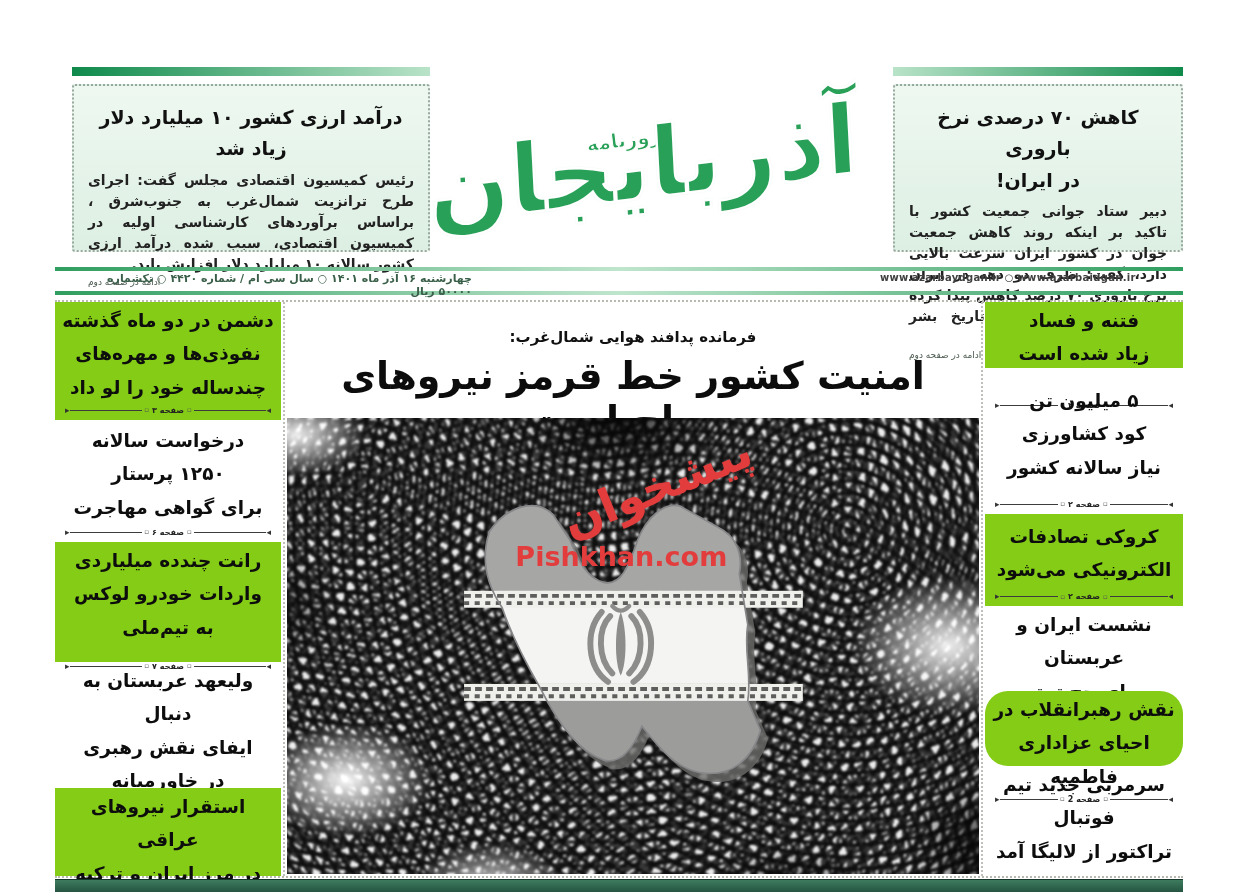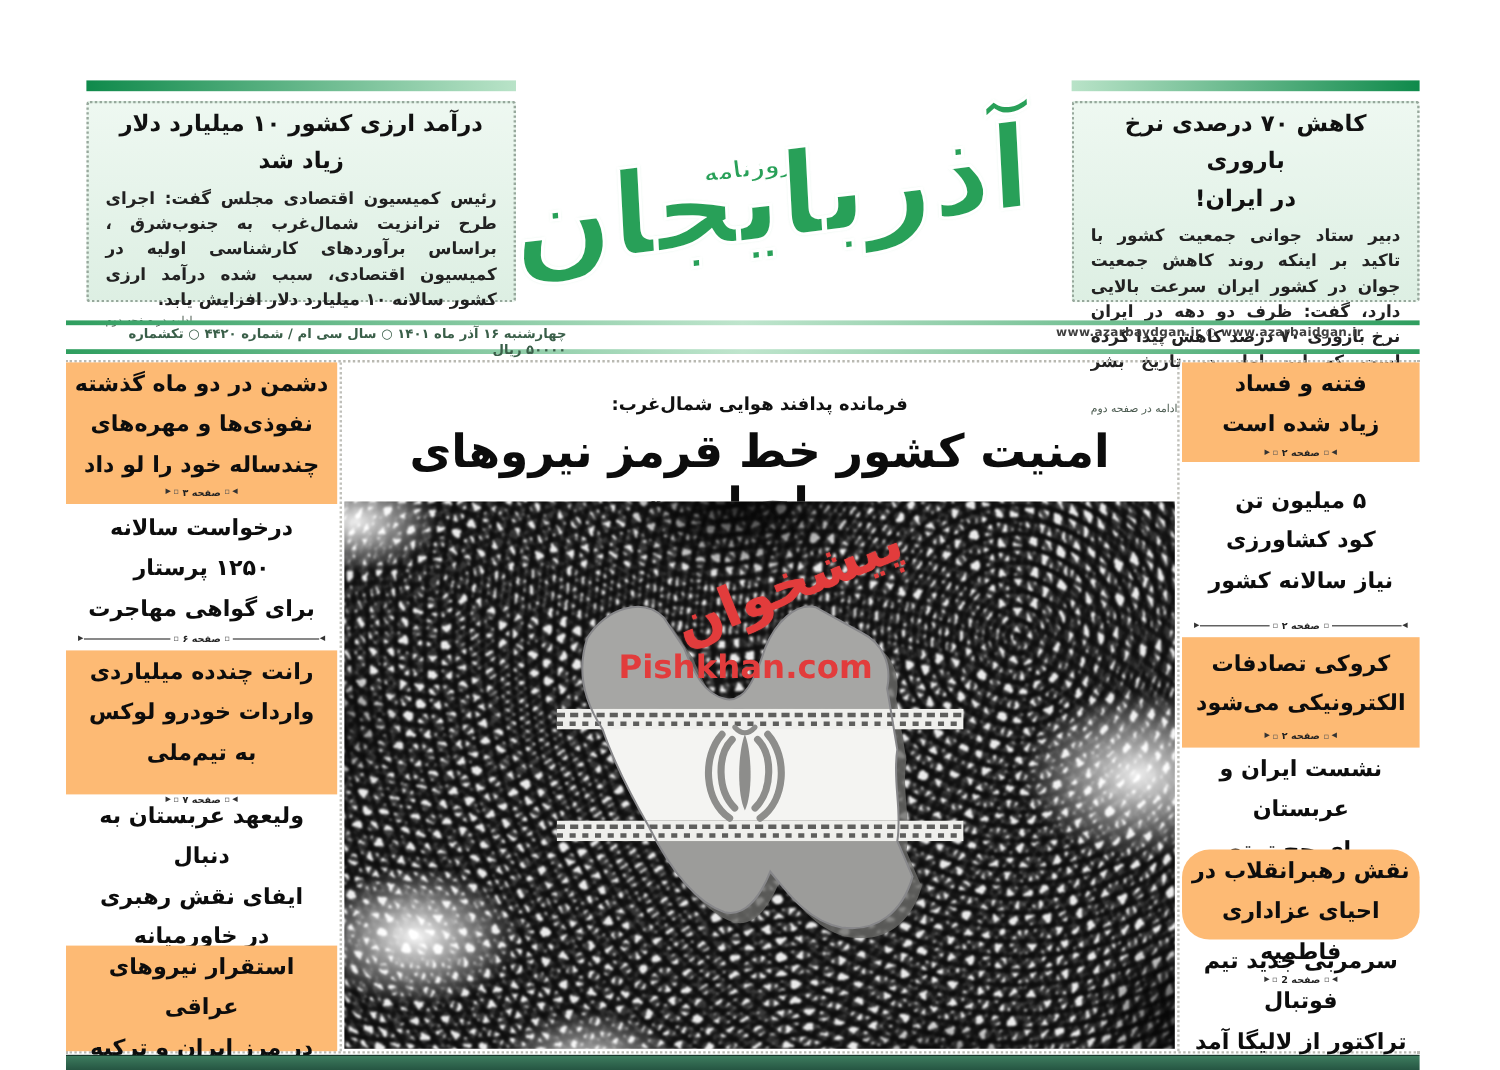--- a/index.html
+++ b/index.html
@@ -6,21 +6,21 @@
   #page{position:relative;width:1250px;height:892px;background:#ffffff;overflow:hidden;
         font-family:"DejaVu Sans",sans-serif;}
 
   
   .grad-bar{position:absolute;height:9px;}
   .grad-l{left:72px;top:67px;width:358px;background:linear-gradient(90deg,#0f8a4b,#b9e3c8);}
   .grad-r{left:893px;top:67px;width:290px;background:linear-gradient(270deg,#0f8a4b,#b9e3c8);}
 
   
   .top-box{position:absolute;top:84px;height:168px;background:linear-gradient(#eef8f1,#ddefe3);
-           border:2px dotted #97a89c;border-radius:3px;padding:2px 14px 4px;box-sizing:border-box;
+           border:2px dotted #97a89c;border-radius:3px;padding:16px 14px 4px;box-sizing:border-box;
            direction:rtl;}
   .box-left{left:72px;width:358px;}
   .box-right{left:893px;width:290px;}
   .top-box .bt{font-size:19px;font-weight:bold;color:#111;text-align:center;line-height:1.65;
                white-space:pre-line;}
   .top-box .bb{font-size:14px;font-weight:bold;color:#222;text-align:justify;line-height:1.5;
                margin-top:5px;}
   .top-box .bc{font-size:9px;color:#4a5a4f;text-align:left;margin-top:2px;}
 
   
@@ -74,29 +74,29 @@
   .map-svg{position:absolute;left:18%;top:11%;width:64%;height:78%;}
   .wm-fa{position:absolute;left:39%;top:9%;font-size:46px;font-weight:bold;color:#e23c3c;
          transform:rotate(-22deg);direction:rtl;text-shadow:0 0 1px #e23c3c;}
   .wm-en{position:absolute;left:33%;top:27%;font-size:27px;font-weight:bold;color:#e23c3c;}
 
   
   .sidebar{position:absolute;top:302px;height:574px;display:flex;flex-direction:column;}
   .sb-right{left:985px;width:198px;}
   .sb-left{left:55px;width:226px;}
   .news-item{display:flex;flex-direction:column;box-sizing:border-box;direction:rtl;}
-  .news-item.gray{background:#fdba74;align-items:center;}
+  .news-item.gray{background:#84cc16;}
   .news-text{margin:auto;font-size:18.5px;font-weight:bold;color:#0d0d0d;text-align:center;
              line-height:1.8;white-space:pre-line;padding:2px 4px;}
   .divider{display:flex;align-items:center;margin:0 10px 5px;color:#333;}
   .divider .line{flex:1;border-top:1.3px solid #3c3c3c;}
   .divider .arrow{font-size:9px;line-height:1;color:#333;}
   .divider .orn{font-size:7px;color:#555;margin:0 2px;}
   .divider .page{font-size:8px;font-weight:bold;color:#222;margin:0 1px;direction:rtl;}
-  .ri1{height:83px;}.ri2{height:146px;}.ri3{height:92px;}.ri4{height:85px;}.ri5{height:75px;border-radius:23px;}.ri6{height:86px;}
+  .ri1{height:66px;gap:28px;}.ri2{height:146px;}.ri3{height:92px;}.ri4{height:85px;}.ri5{height:75px;border-radius:23px;}.ri6{height:86px;}
   .li1{height:118px;}.li2{height:122px;}.li3{height:120px;gap:16px;}.li4{height:126px;}.li5{height:88px;}
 
   
   .bottom-bar{position:absolute;left:55px;top:879px;width:1128px;height:13px;
       background:linear-gradient(#3d7c5e,#23513f);border-top:1px solid #16382b;}
 </style>
 </head>
 <body>
 
 <div id="page">

